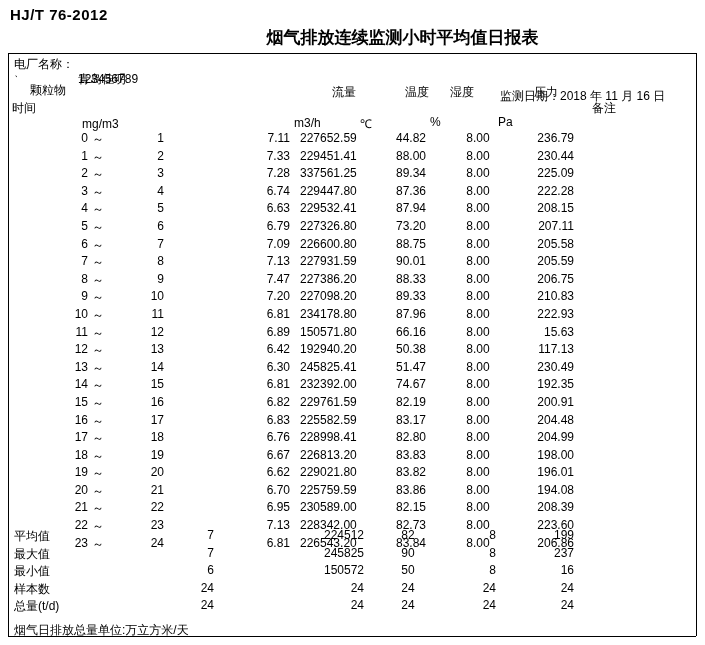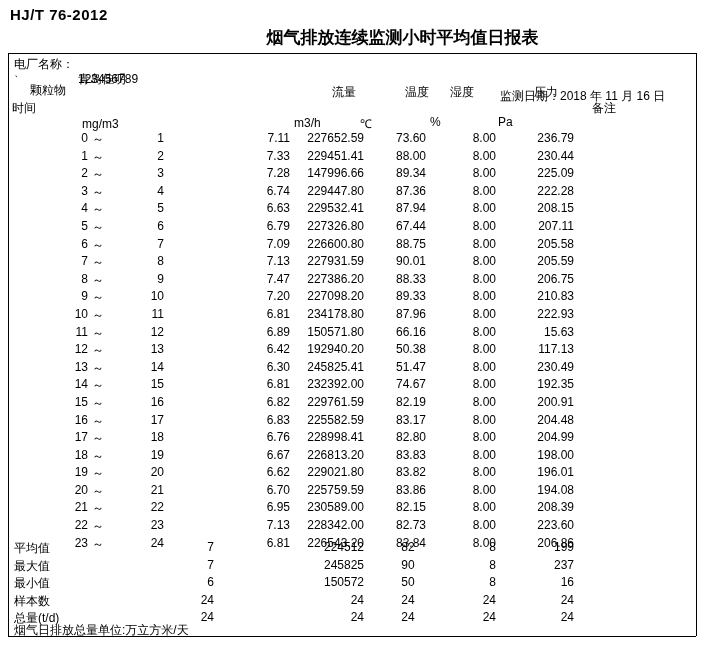--- a/index.html
+++ b/index.html
@@ -109,31 +109,30 @@
     font-size: 12px;
   }
   .row span {
     position: absolute;
     white-space: nowrap;
   }
   .c-h1   { left: 72px;  width: 16px; text-align: right; }
   .c-tld  { left: 92px; }
   .c-h2   { left: 148px; width: 16px; text-align: right; }
   .c-part { left: 250px; width: 40px; text-align: right; }
-  .c-flow { left: 300px; width: 64px; text-align: right; }
+  .c-flow { left: 300px; width: 64px; }
   .c-temp { left: 390px; width: 36px; text-align: right; }
-  .c-hum  { left: 460px; width: 36px; text-align: right; }
+  .c-hum  { left: 460px; width: 36px; text-align: center; }
   .c-pres { left: 530px; width: 44px; text-align: right; }
 
   .summary {
     position: absolute;
     left: 0;
     top: 528px;
     width: 705px;
-    margin-top: 12px;
   }
   .srow {
     position: relative;
     height: 17.6px;
     font-size: 12px;
   }
   .srow span {
     position: absolute;
     white-space: nowrap;
   }
@@ -183,40 +182,40 @@
   <div class="col-head ch-unit4">%</div>
   <div class="col-head ch-unit5">Pa</div>
 
   <div class="rows" id="rows-container">
       <div class="row">
         <span class="c-h1">0</span>
         <span class="c-tld">～</span>
         <span class="c-h2">1</span>
         <span class="c-part">7.11</span>
         <span class="c-flow">227652.59</span>
-        <span class="c-temp">73.60</span>
+        <span class="c-temp">44.82</span>
         <span class="c-hum">8.00</span>
         <span class="c-pres">236.79</span>
       </div>
       <div class="row">
         <span class="c-h1">1</span>
         <span class="c-tld">～</span>
         <span class="c-h2">2</span>
         <span class="c-part">7.33</span>
         <span class="c-flow">229451.41</span>
         <span class="c-temp">88.00</span>
         <span class="c-hum">8.00</span>
         <span class="c-pres">230.44</span>
       </div>
       <div class="row">
         <span class="c-h1">2</span>
         <span class="c-tld">～</span>
         <span class="c-h2">3</span>
         <span class="c-part">7.28</span>
-        <span class="c-flow">147996.66</span>
+        <span class="c-flow">337561.25</span>
         <span class="c-temp">89.34</span>
         <span class="c-hum">8.00</span>
         <span class="c-pres">225.09</span>
       </div>
       <div class="row">
         <span class="c-h1">3</span>
         <span class="c-tld">～</span>
         <span class="c-h2">4</span>
         <span class="c-part">6.74</span>
         <span class="c-flow">229447.80</span>
@@ -233,21 +232,21 @@
         <span class="c-temp">87.94</span>
         <span class="c-hum">8.00</span>
         <span class="c-pres">208.15</span>
       </div>
       <div class="row">
         <span class="c-h1">5</span>
         <span class="c-tld">～</span>
         <span class="c-h2">6</span>
         <span class="c-part">6.79</span>
         <span class="c-flow">227326.80</span>
-        <span class="c-temp">67.44</span>
+        <span class="c-temp">73.20</span>
         <span class="c-hum">8.00</span>
         <span class="c-pres">207.11</span>
       </div>
       <div class="row">
         <span class="c-h1">6</span>
         <span class="c-tld">～</span>
         <span class="c-h2">7</span>
         <span class="c-part">7.09</span>
         <span class="c-flow">226600.80</span>
         <span class="c-temp">88.75</span>

